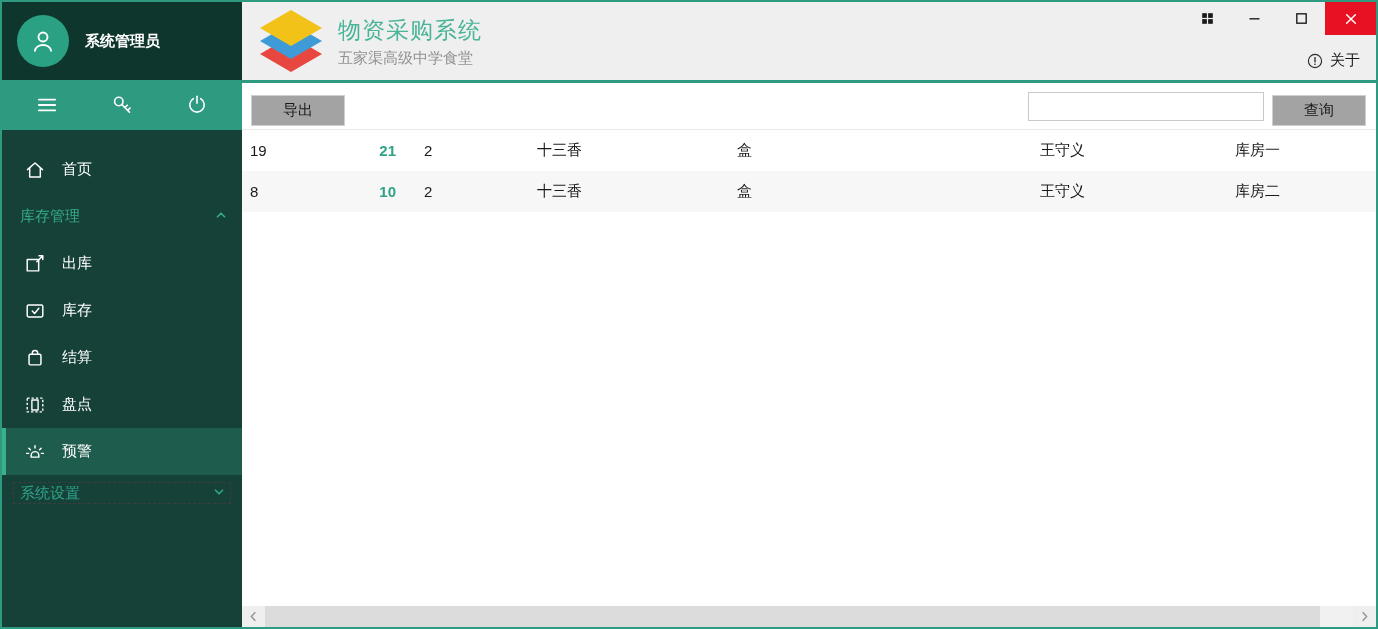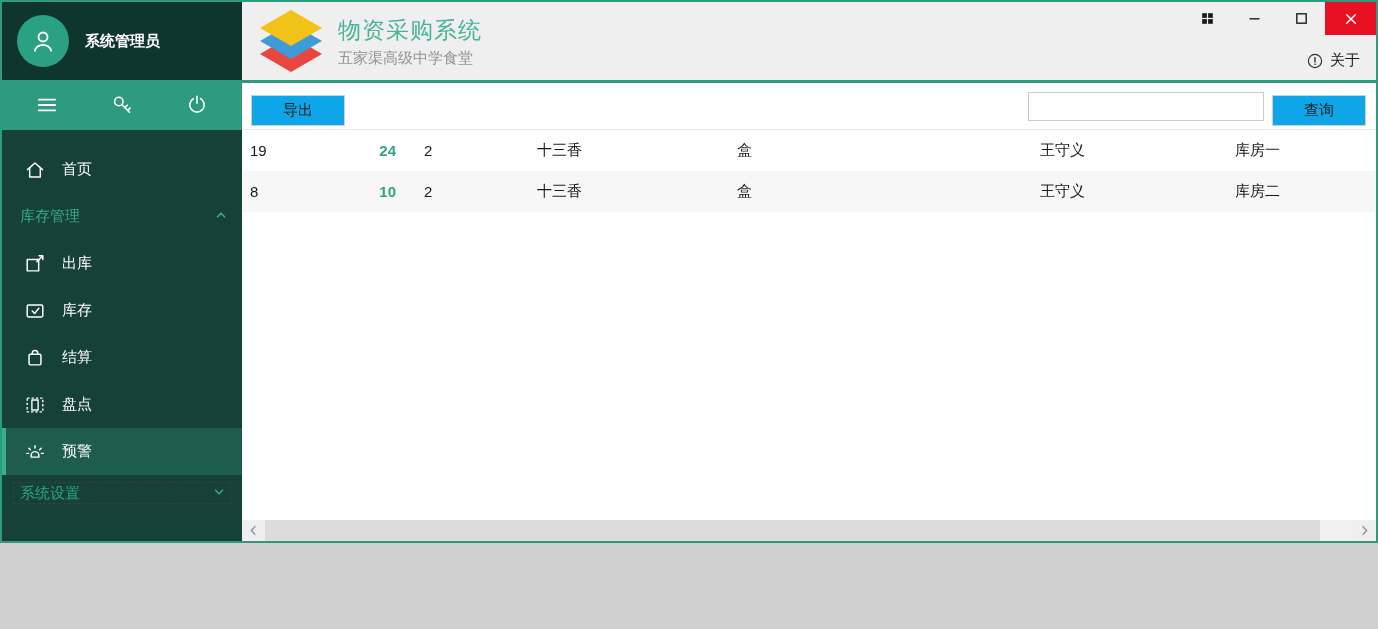--- a/index.html
+++ b/index.html
@@ -1,20 +1,20 @@
 <!DOCTYPE html>
 <html><head>
 <meta charset="utf-8">
 <style>
   * { box-sizing: border-box; margin: 0; padding: 0; }
   html,body { background:#cfcfcf; }
   body { font-family: "Liberation Sans", "DejaVu Sans", sans-serif; }
 
   .window {
-    width: 1378px; height: 543px;
+    width: 1378px; height: 629px;
     border: 2px solid #2E9A80;
     background:#fff;
     display: flex;
     position: relative;
     overflow: hidden;
   }
 
   
   .sidebar { flex: 0 0 240px; width:240px; display:flex; flex-direction:column; background:#164139; }
   .sidebar-header { flex:0 0 78px; background:#0F362C; display:flex; align-items:center; padding-left:15px; gap:16px; }
@@ -49,21 +49,21 @@
   .win-btn { width:47px; display:flex; align-items:center; justify-content:center; cursor:pointer; }
   .win-btn.close { width:51px; background:#E81123; }
 
   .about { position:absolute; right:16px; top:49px; display:flex; align-items:center; gap:6px;
            font-size:15px; color:#1a1a1a; cursor:pointer; }
 
   .teal-line { flex:0 0 3px; background:#2E9A80; }
 
   .toolbar { flex:0 0 47px; background:#fff; display:flex; align-items:center; padding:0 10px 0 9px;
              border-bottom:1px solid #E9E9E9; }
-  .btn { background:#0ea5e9; border:1px solid #CFCFCF; height:31px; min-width:94px; padding:0 12px;
+  .btn { background:#a3a3a3; border:1px solid #CFCFCF; height:31px; min-width:94px; padding:0 12px;
          font-size:15px; color:#1a1a1a; font-family:inherit; display:flex; align-items:center; justify-content:center; cursor:pointer;margin-top:8px; }
   .search-group { margin-left:auto; display:flex; align-items:center; gap:8px; }
   .search-input { width:236px; height:29px; border:1px solid #C9C9C9; background:#fff; padding:0 7px; font-size:14px; font-family:inherit; outline:none; }
 
   
   .table { flex:1; display:flex; flex-direction:column; background:#fff; overflow:hidden; }
   .trow { display:grid; grid-template-columns:87px 87px 113px 200px 98px 205px 195px 1fr; align-items:center; }
   .thead { height:40px; flex:0 0 40px; background:#F3F3F3; border-bottom:1px solid #DEDEDE; }
   .thead .cell { font-weight:bold; font-size:14px; color:#111; cursor:pointer; }
   .tr { height:41px; flex:0 0 41px; font-size:15px; cursor:pointer; }
@@ -255,21 +255,21 @@
       <div class="search-group">
         <input class="search-input" type="text" value="" style="">
         <button class="btn">查询</button>
       </div>
     </div>
 
     <div class="table">
 
       <div class="trow tr odd">
         <div class="cell">19</div>
-        <div class="cell warn">24</div>
+        <div class="cell warn">21</div>
         <div class="cell">2</div>
         <div class="cell">十三香</div>
         <div class="cell">盒</div>
         <div class="cell"></div>
         <div class="cell">王守义</div>
         <div class="cell">库房一</div>
       </div>
 
       <div class="trow tr even">
         <div class="cell">8</div>

